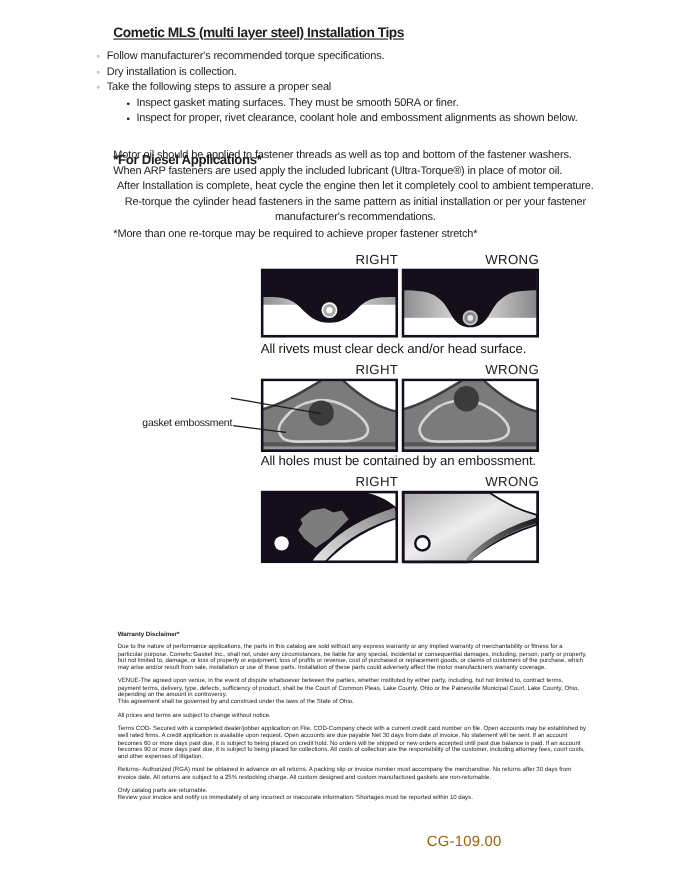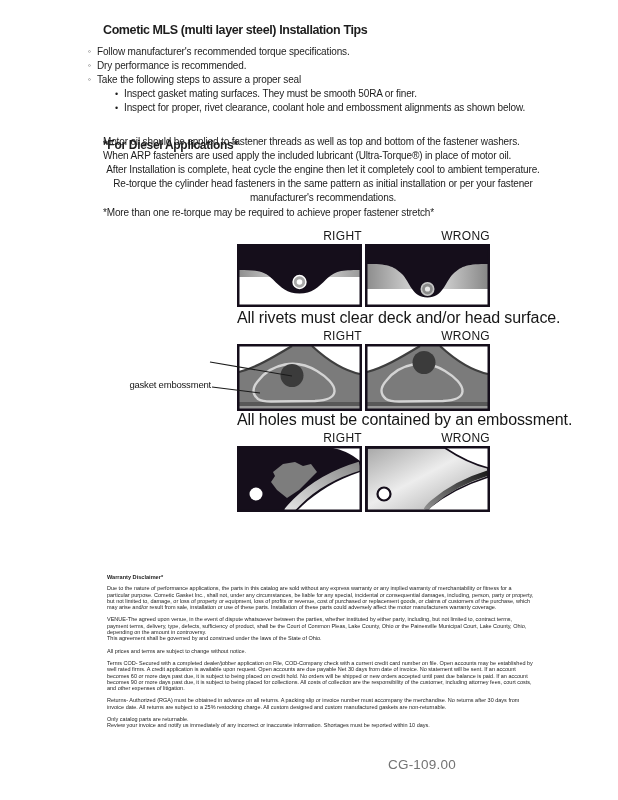--- a/index.html
+++ b/index.html
@@ -3,39 +3,39 @@
 <meta charset="utf-8">
 <style>
   html,body{margin:0;padding:0;background:#ffffff;}
   .page{
     position:relative;width:618px;height:800px;background:#ffffff;
     font-family:"Liberation Sans", sans-serif;color:#1d1d1d;overflow:hidden;
   }
   .abs{position:absolute;}
   
   .title{left:103px;top:23px;font-size:12.5px;font-weight:bold;letter-spacing:-0.4px;
-         white-space:nowrap;}
+         text-decoration:underline;white-space:nowrap;}
   .bullets{left:88px;top:45px;width:470px;font-size:10px;letter-spacing:-0.15px;line-height:14px;}
   .b-row{display:flex;}
   .b-row .mark{width:9px;flex:0 0 9px;font-size:8px;line-height:14px;}
   .b-row.sub{padding-left:27px;}
   .b-row.sub .mark{font-size:9px;}
   
   .diesel-head{left:103px;top:118px;font-size:12px;font-weight:bold;letter-spacing:-0.3px;white-space:nowrap;margin-top:20px;}
   .para{left:103px;width:440px;font-size:10px;letter-spacing:-0.15px;line-height:13.8px;}
   .p1{top:135px;}
   .p2{top:163px;text-align:center;}
   .note{top:206px;white-space:nowrap;}
   
   .rw-label{font-size:12px;letter-spacing:0.3px;text-align:right;width:125px;color:#181818;}
   .dbox{width:125px;}
-  .caption{left:237px;font-size:16px;letter-spacing:-0.1px;line-height:11.5px;color:#161616;}
+  .caption{left:237px;font-size:12px;letter-spacing:-0.1px;line-height:11.5px;color:#161616;}
   .side-label{left:98px;width:113px;text-align:right;font-size:9.5px;letter-spacing:-0.2px;line-height:10.5px;color:#161616;}
   .overlay{pointer-events:none;}
-  .pagenum{left:388px;top:757px;font-size:13.5px;letter-spacing:0.2px;color:#737373;white-space:nowrap;text-align:center;}
+  .pagenum{left:388px;top:757px;font-size:13.5px;letter-spacing:0.2px;color:#a16207;white-space:nowrap;text-align:center;}
   
   .disclaimer{left:107px;top:574px;width:427px;font-size:5.5px;line-height:6.3px;color:#232323;}
   .disclaimer .dh{font-weight:bold;margin:0 0 5px 0;font-size:5.6px;}
   .disclaimer p{margin:0 0 6px 0;}
   .disclaimer p.tight{margin-bottom:0;}
   svg{display:block;}
 </style>
 </head>
 <body>
 
@@ -43,21 +43,21 @@
 
   <div class="abs title">Cometic MLS (multi layer steel) Installation Tips</div>
 
   <div class="abs bullets">
     <div class="b-row">
       <span class="mark">◦</span>
       <span>Follow manufacturer's recommended torque specifications.</span>
     </div>
     <div class="b-row">
       <span class="mark">◦</span>
-      <span>Dry performance is recommended.</span>
+      <span>Dry installation is collection.</span>
     </div>
     <div class="b-row">
       <span class="mark">◦</span>
       <span>Take the following steps to assure a proper seal</span>
     </div>
     <div class="b-row sub">
       <span class="mark">•</span>
       <span>Inspect gasket mating surfaces.  They must be smooth 50RA or finer.</span>
     </div>
     <div class="b-row sub">

